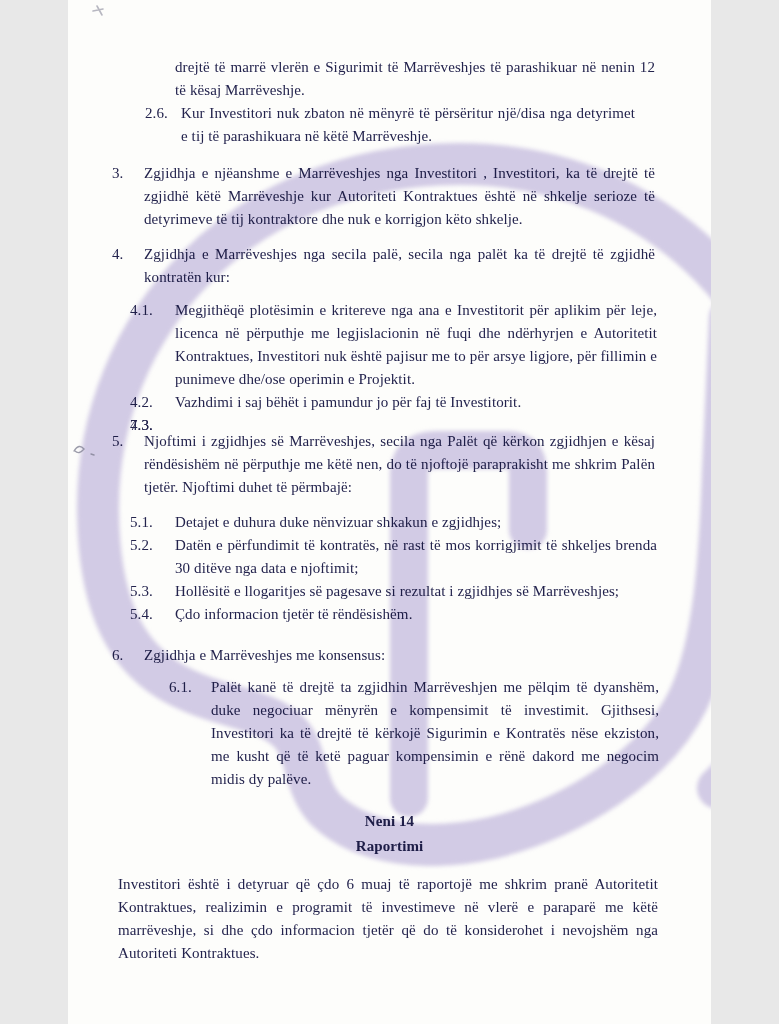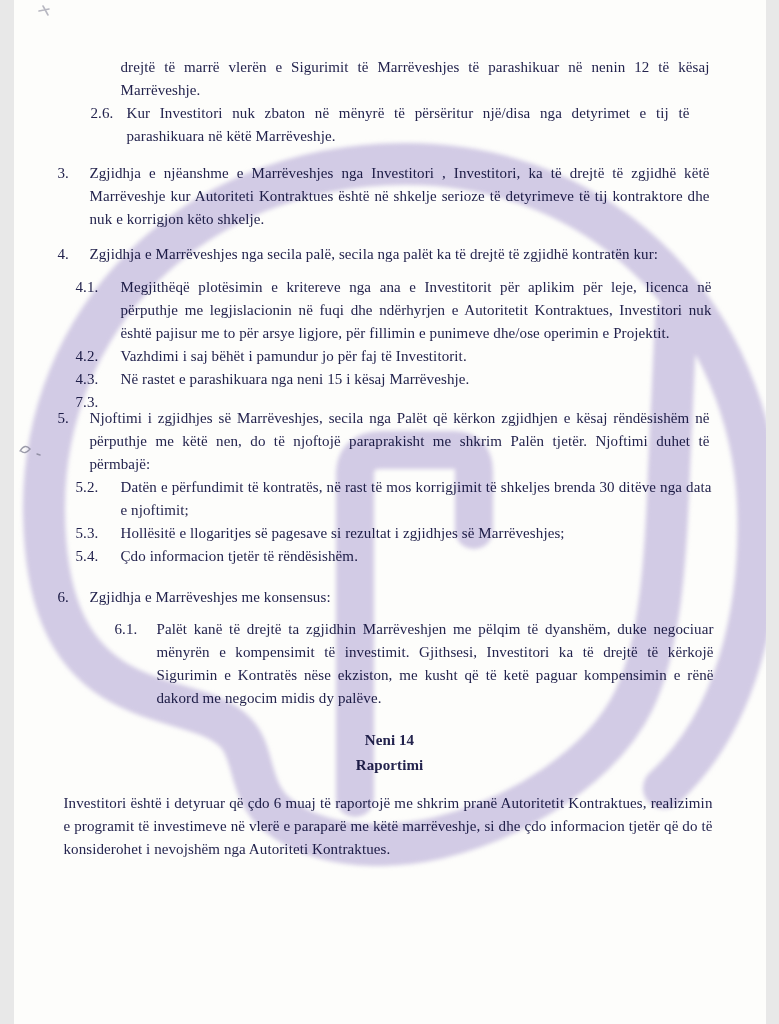--- a/index.html
+++ b/index.html
@@ -1,18 +1,18 @@
 <!DOCTYPE html>
 <html><head>
 <meta charset="utf-8">
 <style>
   html,body{margin:0;padding:0;background:#e8e8e8;}
   .page{
     position:relative;
-    width:752px;height:1024px;
+    width:643px;height:1024px;
     margin:0 auto;
     background:#fdfdfb;
     overflow:hidden;
     font-family:"Liberation Serif","DejaVu Serif",serif;
     color:#23234d;
     font-size:15px;
     line-height:23px;
     letter-spacing:.1px;
   }
   .content{position:relative;z-index:1;padding-top:56px;}
@@ -73,32 +73,35 @@
       <span class="txt">Megjithëqë plotësimin e kritereve nga ana e Investitorit për aplikim për leje, licenca në përputhje me legjislacionin në fuqi dhe ndërhyrjen e Autoritetit Kontraktues, Investitori nuk është pajisur me to për arsye ligjore, për fillimin e punimeve dhe/ose operimin e Projektit.</span>
     </div>
 
     <div class="item lvl2">
       <span class="num">4.2.</span>
       <span class="txt">Vazhdimi i saj bëhët i pamundur jo për faj të Investitorit.</span>
     </div>
 
     <div class="item lvl2">
       <span class="num">4.3.</span>
-      <span class="txt">Në rastet e parashikuara nga neni 15 i kësaj Marrëveshje.</span>
     </div>
 
     <div class="item lvl2">
       <span class="num">7.3.</span>
     </div>
 
     <div class="item lvl1" style="margin-top:16px">
       <span class="num">5.</span>
       <span class="txt">Njoftimi i zgjidhjes së Marrëveshjes, secila nga Palët që kërkon zgjidhjen e kësaj rëndësishëm në përputhje me këtë nen, do të njoftojë paraprakisht me shkrim Palën tjetër. Njoftimi duhet të përmbajë:</span>
     </div>
 
+    <div class="item lvl2" style="margin-top:12px">
+      <span class="num">5.1.</span>
+      <span class="txt">Detajet e duhura duke nënvizuar shkakun e zgjidhjes;</span>
+    </div>
 
     <div class="item lvl2">
       <span class="num">5.2.</span>
       <span class="txt">Datën e përfundimit të kontratës, në rast të mos korrigjimit të shkeljes brenda 30 ditëve nga data e njoftimit;</span>
     </div>
 
     <div class="item lvl2">
       <span class="num">5.3.</span>
       <span class="txt">Hollësitë e llogaritjes së pagesave si rezultat i zgjidhjes së Marrëveshjes;</span>
     </div>

